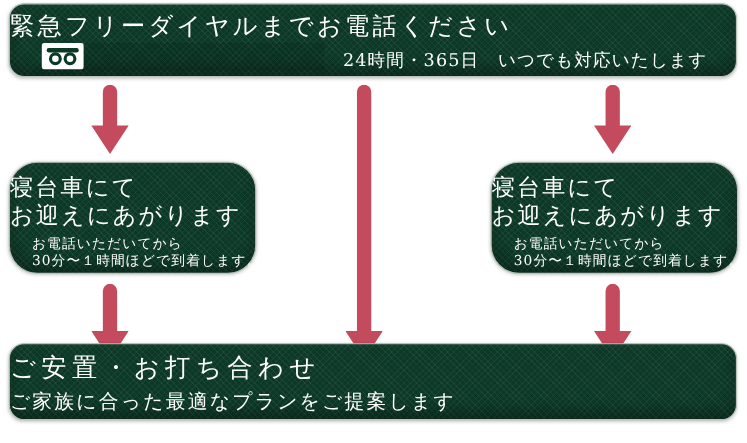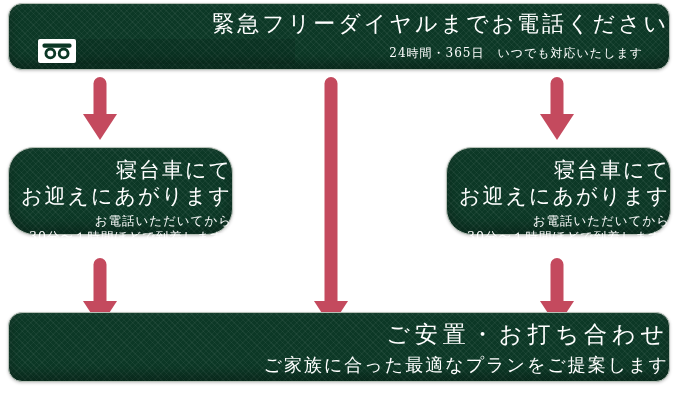--- a/index.html
+++ b/index.html
@@ -9,32 +9,32 @@
   }
   
   .gbox{
     position:absolute;box-sizing:border-box;
     background-color:#0c3826;
     background-image:
       repeating-linear-gradient(45deg, rgba(255,255,255,0.05) 0 1px, transparent 1px 4px),
       repeating-linear-gradient(-45deg, rgba(255,255,255,0.04) 0 1px, transparent 1px 4px);
     border:1px solid #b7c1b8;
     box-shadow:0 1px 3px rgba(0,0,0,0.22), inset 0 -7px 12px rgba(0,0,0,0.30), inset 0 2px 6px rgba(255,255,255,0.05);
-    text-align:right;
+    text-align:left;
   }
   .top-box{left:8px;top:3px;width:662px;height:67px;border-radius:14px;}
-  .pickup-box{top:147px;width:225px;height:88px;border-radius:26px;}
+  .pickup-box{top:147px;width:225px;height:102px;border-radius:26px;}
   .pickup-left{left:8px;}
   .pickup-right{left:446px;}
   .bottom-box{left:8px;top:312px;width:662px;height:70px;border-radius:14px;}
 
   
   .title-lg{font-size:22px;letter-spacing:3px;margin-top:5px;white-space:nowrap;}
   .top-subtitle{
-    position:absolute;right:26px;top:41px;font-size:12px;letter-spacing:1px;white-space:nowrap;
+    position:absolute;right:26px;top:41px;font-size:16px;letter-spacing:1px;white-space:nowrap;
   }
   .redacted-band{
     position:absolute;left:28px;top:35px;width:258px;height:25px;
     background:rgba(0,0,0,0.10);
   }
   .freedial{
     position:absolute;left:29px;top:35px;width:38px;height:24px;
     background:#ffffff;border-radius:2px;display:flex;align-items:center;justify-content:center;
   }
   .freedial svg{width:32px;height:19px;display:block;}

